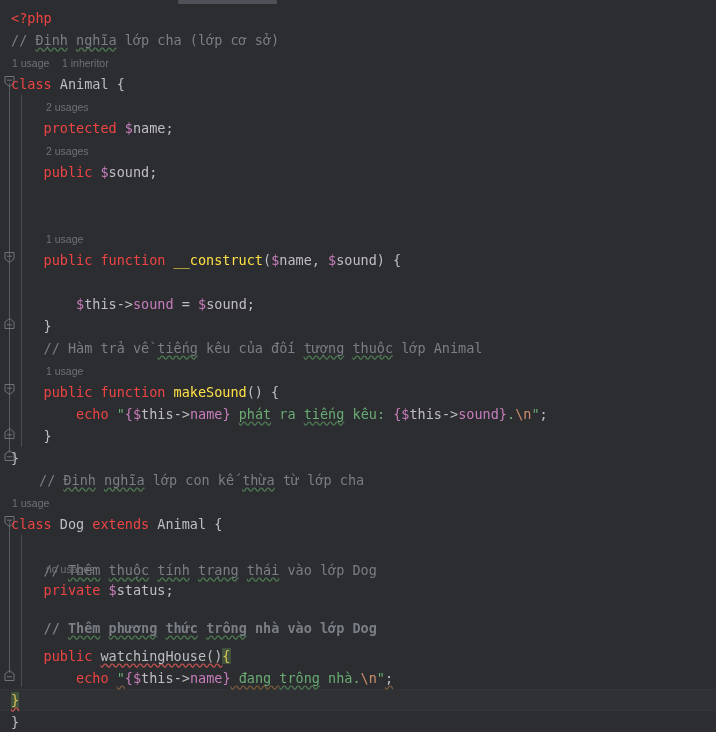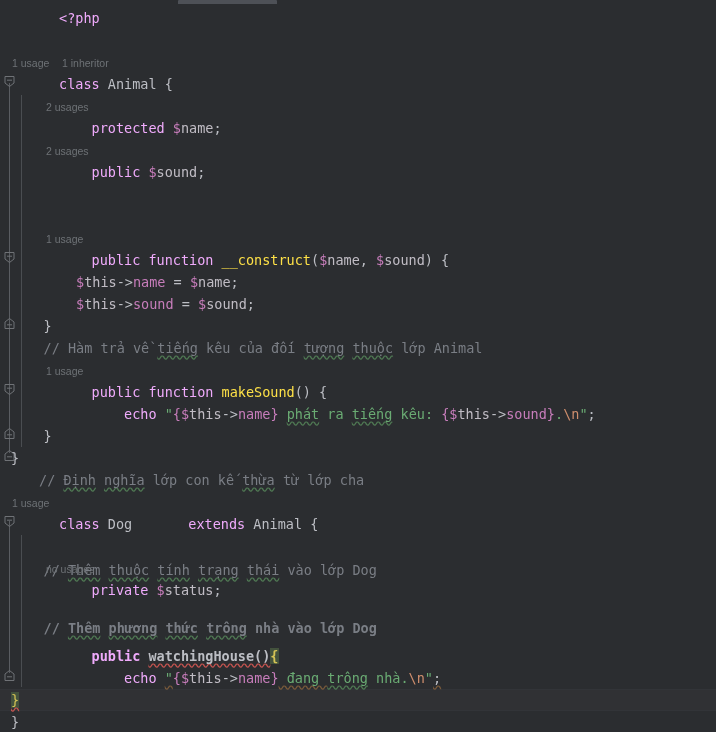--- a/index.html
+++ b/index.html
@@ -98,21 +98,21 @@
     left: 0;
     width: 716px;
     height: 22px;
     background: #303134;
     border-top: 1px solid #323438;
     border-bottom: 1px solid #323438;
     box-sizing: border-box;
   }
 
   
-  .kw        { color: #f0abfc; margin-left: 48px; }               
+  .kw        { color: #ef4444; }               
   .ident     { color: #bcbec4; }               
   .fn        { color: #fde047; }               
   .dollar    { color: #c77dbb; }               
   .var       { color: #c0bcc4; }               
   .prop      { color: #c77dbb; }               
   .arrow     { color: #bcbec4; }
   .str       { color: #6aab73; }               
   .esc       { color: #cf8e6d; }               
   .punct     { color: #bcbec4; }
   .cmt       { color: #7a7e85; }               
@@ -226,39 +226,39 @@
 
   <div id="code-area">
 
     <div class="indent-guide" style="top:90px;  height:352px;"></div>
     <div class="indent-guide" style="top:530px; height:152px;"></div>
 
     <div class="caret-line" style="top:684px;"></div>
 
     <div class="line" style="top:2px;"><span class="txt"><span class="kw">&lt;?php</span></span></div>
 
+    <div class="line" style="top:24px;"><span class="txt cmt">// <span class="sp">Định</span> <span class="sp">nghĩa</span> lớp cha (lớp cơ sở)</span></div>
 
     <div class="hintline" style="top:50px;"><span class="txt" style="left:12px;">1 usage</span><span class="txt" style="left:62px;">1 inheritor</span></div>
 
     <div class="line" style="top:68px;"><span class="txt"><span class="kw">class</span> <span class="ident">Animal</span> <span class="punct">{</span></span></div>
 
     <div class="hintline" style="top:94px;"><span class="txt" style="left:46px;">2 usages</span></div>
 
     <div class="line" style="top:112px;"><span class="txt">    <span class="kw">protected</span> <span class="dollar">$</span><span class="var">name</span><span class="punct">;</span></span></div>
 
     <div class="hintline" style="top:138px;"><span class="txt" style="left:46px;">2 usages</span></div>
 
     <div class="line" style="top:156px;"><span class="txt">    <span class="kw">public</span> <span class="dollar">$</span><span class="var">sound</span><span class="punct">;</span></span></div>
 
 
     <div class="hintline" style="top:226px;"><span class="txt" style="left:46px;">1 usage</span></div>
 
     <div class="line" style="top:244px;"><span class="txt">    <span class="kw">public function</span> <span class="fn">__construct</span><span class="punct">(</span><span class="dollar">$</span><span class="var">name</span><span class="punct">,</span> <span class="dollar">$</span><span class="var">sound</span><span class="punct">) {</span></span></div>
 
-    <div class="line" style="top:266px;"><span class="txt">        <span class="dollar">$</span><span class="var">this</span><span class="arrow">-&gt;</span><span class="prop">name</span> <span class="punct">=</span> <span class="dollar">$</span><span class="var">name</span><span class="punct">;</span></span></div>
 
     <div class="line" style="top:288px;"><span class="txt">        <span class="dollar">$</span><span class="var">this</span><span class="arrow">-&gt;</span><span class="prop">sound</span> <span class="punct">=</span> <span class="dollar">$</span><span class="var">sound</span><span class="punct">;</span></span></div>
 
     <div class="line" style="top:310px;"><span class="txt">    <span class="punct">}</span></span></div>
 
     <div class="line" style="top:332px;"><span class="txt cmt">    // Hàm trả về <span class="sp">tiếng</span> kêu của đối <span class="sp">tượng</span> <span class="sp">thuộc</span> lớp Animal</span></div>
 
     <div class="hintline" style="top:358px;"><span class="txt" style="left:46px;">1 usage</span></div>
 
     <div class="line" style="top:376px;"><span class="txt">    <span class="kw">public function</span> <span class="fn">makeSound</span><span class="punct">() {</span></span></div>
@@ -276,21 +276,21 @@
     <div class="line" style="top:508px;"><span class="txt"><span class="kw">class</span> <span class="ident">Dog</span> <span class="kw">extends</span> <span class="ident">Animal</span> <span class="punct">{</span></span></div>
 
     <div class="line" style="top:530px;margin-top:24px;"><span class="txt cmt">    // <span class="sp">Thêm</span> <span class="sp">thuộc</span> <span class="sp">tính</span> <span class="sp">trạng</span> <span class="sp">thái</span> vào lớp Dog</span></div>
 
     <div class="hintline" style="top:556px;text-align:center;"><span class="txt" style="left:46px;">no usages</span></div>
 
     <div class="line" style="top:574px;padding-left:36px;"><span class="txt">    <span class="kw">private</span> <span class="dollar">$</span><span class="var">status</span><span class="punct">;</span></span></div>
 
     <div class="line" style="top:612px;font-weight:bold;"><span class="txt cmt">    // <span class="sp">Thêm</span> <span class="sp">phương</span> <span class="sp">thức</span> <span class="sp">trông</span> nhà vào lớp Dog</span></div>
 
-    <div class="line" style="top:640px;font-weight:bold;"><span class="txt">    <span class="kw">public</span> <span class="ident err">watchingHouse()</span><span class="brace-hl">{</span></span></div>
+    <div class="line" style="top:640px;"><span class="txt">    <span class="kw">public</span> <span class="ident err">watchingHouse()</span><span class="brace-hl">{</span></span></div>
 
     <div class="line" style="top:662px;"><span class="txt">        <span class="kw">echo</span> <span class="str warnmark">"</span><span class="prop">{</span><span class="dollar">$</span><span class="var">this</span><span class="arrow">-&gt;</span><span class="prop">name}</span><span class="str warnmark"> đang </span><span class="str sp">trông</span><span class="str"> nhà.</span><span class="esc">\n</span><span class="str">"</span><span class="punct warnmark">;</span></span></div>
 
     <div class="line" style="top:684px;"><span class="txt"><span class="brace-hl err">}</span></span></div>
 
     <div class="line" style="top:706px;"><span class="txt"><span class="punct">}</span></span></div>
 
   </div>
 </div>
 

